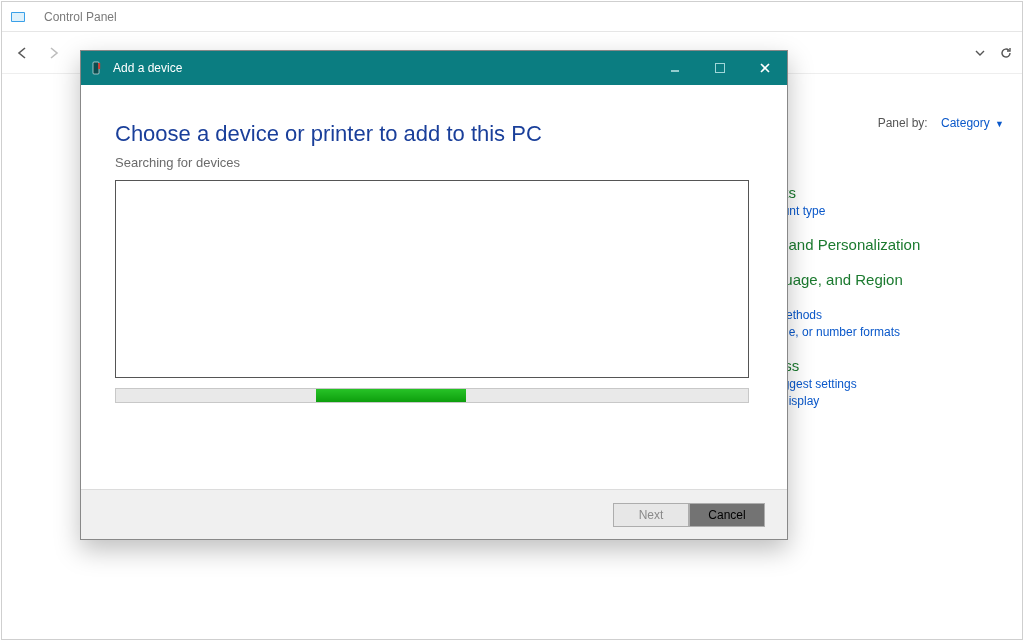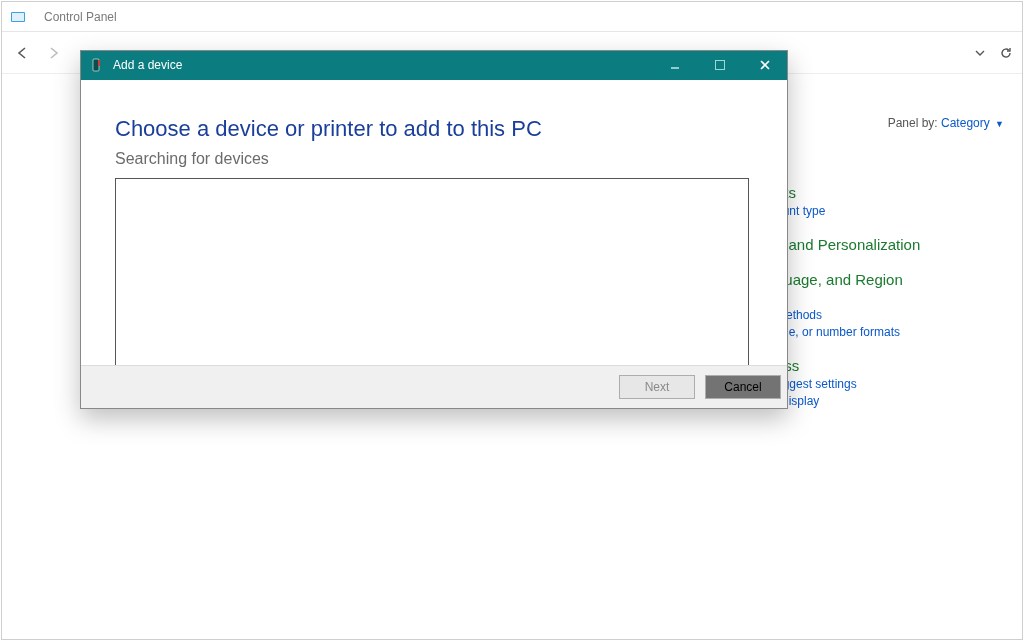--- a/index.html
+++ b/index.html
@@ -74,21 +74,21 @@
     top: 74px; bottom: 0;
     padding: 18px 22px;
   }
   .cp-viewby {
     position: absolute;
     right: 18px;
     top: 40px;
     font-size: 12px;
     color: #555;
   }
-  .cp-viewby .link { color: #0a58ca; margin-left: 0; }
+  .cp-viewby .link { color: #0a58ca; margin-left: 10px; }
   .cp-viewby .drop { color: #0a58ca; margin-left: 2px; font-size: 9px; }
 
   .cp-categories {
     position: absolute;
     right: 16px;
     top: 90px;
     width: 230px;   
     text-align: left;
   }
   .cp-cat-title {
@@ -103,21 +103,21 @@
     font-size: 12px;
     margin-bottom: 3px;
     white-space: nowrap;
     cursor: pointer;
   }
 
   
   .dialog {
     position: absolute;
     left: 80px; top: 50px;
-    width: 708px; height: 359px;
+    width: 708px; height: 490px;
     background: #ffffff;
     border: 1px solid #888888;
     box-shadow: 0 10px 24px rgba(0,0,0,0.25);
     display: flex;
     flex-direction: column;
   }
   .dlg-title {
     height: 34px;
     background: #0b7d81; 
     color: #ffffff;
@@ -157,21 +157,21 @@
     overflow: hidden;
   }
   .dlg-heading {
     color: #1a3f9a;
     font-size: 22px;
     margin: 0 0 8px 0;
     font-weight: 400;
   }
   .dlg-sub {
     color: #6b6b6b;
-    font-size: 16px;
+    font-size: 13px;
     margin-bottom: 10px;
   }
   .device-list {
     border: 1px solid #555555;
     width: 634px;
     height: 198px;
     background: #ffffff;
   }
   .progress-wrap {
     margin-top: 10px;
@@ -190,22 +190,21 @@
     background: linear-gradient(#27c327, #0d9e0d);
   }
 
   .dlg-footer {
     height: 50px;
     background: #f0f0f0;
     border-top: 1px solid #dcdcdc;
     display: flex;
     align-items: center;
     justify-content: flex-end;
-    padding: 0 6px;
-    gap: 10px;
+    padding: 0 22px;
   }
   .btn {
     min-width: 76px;
     height: 24px;
     font-size: 12px;
     border: 1px solid #adadad;
     background: #737373;
     display: inline-flex; align-items: center; justify-content: center;
     cursor: pointer;
   }

